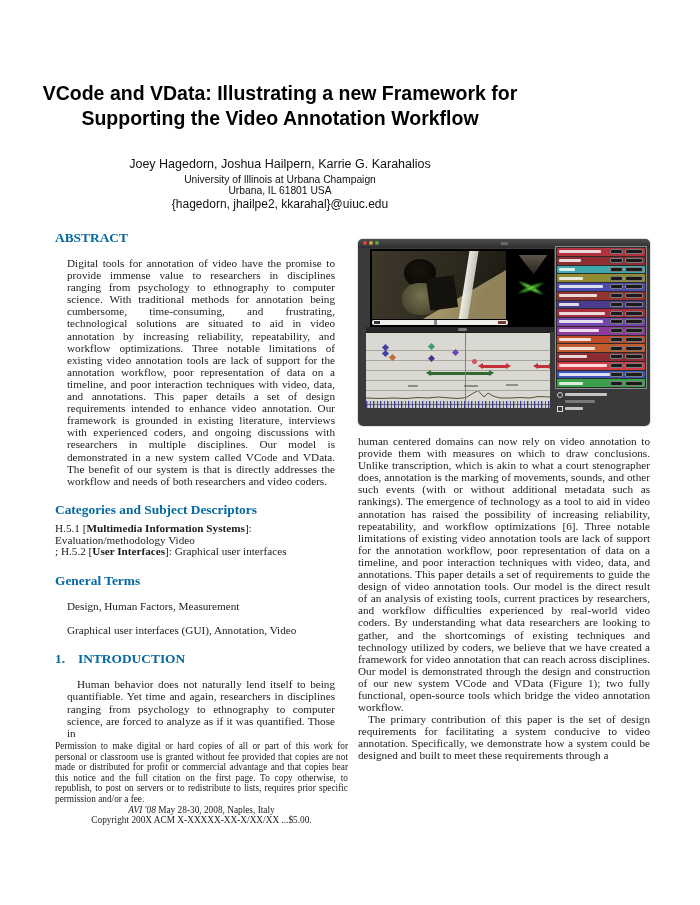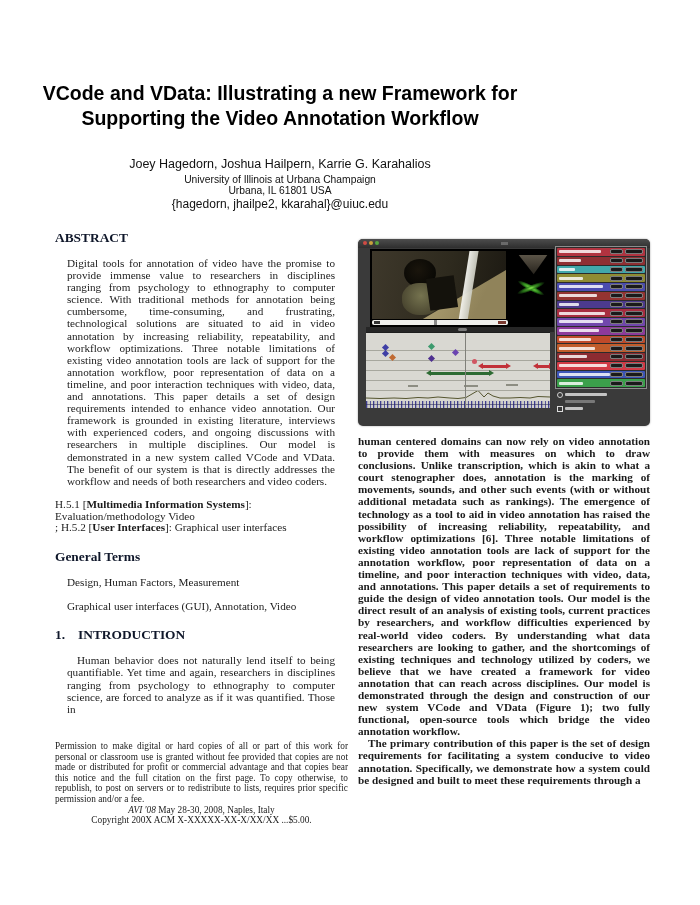--- a/index.html
+++ b/index.html
@@ -14,21 +14,21 @@
            margin-top:26px;color:#111;}
   .affil{font-family:"Liberation Sans","DejaVu Sans",sans-serif;font-size:10.3px;
          line-height:11.5px;margin-top:2.5px;color:#111;}
   .affil div{margin:0;}
   .email{font-family:"Liberation Sans","DejaVu Sans",sans-serif;font-size:12px;margin-top:0px;color:#111;}
 
   
   .col{position:absolute;width:292px;font-size:11.2px;line-height:12.1px;text-align:justify;}
   .col-left{left:55px;top:231px;}
   .col-right{left:358px;top:239px;}
-  h2{font-size:13.4px;line-height:14px;margin:16px 0 6px 0;font-weight:bold;color:#0f172a;}
+  h2{font-size:13.4px;line-height:14px;margin:16px 0 6px 0;font-weight:bold;color:#0369a1;}
   h2.first{margin-top:0;}
   .col p{margin:12px;}
   .cats{line-height:11.8px;}
   .sec-num{display:inline-block;margin-right:13px;}
   .indent{text-indent:10px;}
 
   
   .footnote{position:absolute;left:55px;top:741px;width:293px;font-size:9.3px;
             line-height:10.6px;text-align:justify;}
   .footnote p{margin:0;}
@@ -100,21 +100,21 @@
 
   .options{position:absolute;left:199px;top:152px;width:90px;font-size:0;}
   .opt{display:flex;align-items:center;height:7px;}
   .radio{width:4px;height:4px;border:1px solid #cfcfcf;border-radius:50%;margin-right:2px;}
   .chk{width:4px;height:4px;border:1px solid #dcdcdc;margin-right:2px;}
   .oblur{height:2.5px;background:rgba(230,230,230,.8);border-radius:1px;}
   .opt.dim .oblur{opacity:.45;margin-left:8px;}
 
   figcaption{margin-top:7px;font-weight:bold;font-size:11.3px;line-height:13.4px;
              text-align:justify;color:#000;}
-  .col-right p{margin:0;font-weight:bold;}
+  .col-right p{margin:0;}
   .col-right .body1{margin-top:9px;}
 </style>
 </head>
 <body>
 
 <div class="page">
 
   <div class="titleblock">
     <div class="title">VCode and VData: Illustrating a new Framework for</div>
     <div class="title">Supporting the Video Annotation Workflow</div>
@@ -123,20 +123,21 @@
       <div>University of Illinois at Urbana Champaign</div>
       <div>Urbana, IL 61801 USA</div>
     </div>
     <div class="email">{hagedorn, jhailpe2, kkarahal}@uiuc.edu</div>
   </div>
 
   <div class="col col-left">
     <h2 class="first">ABSTRACT</h2>
     <p>Digital tools for annotation of video have the promise to provide immense value to researchers in disciplines ranging from psychology to ethnography to computer science. With traditional methods for annotation being cumbersome, time-consuming, and frustrating, technological solutions are situated to aid in video annotation by increasing reliability, repeatability, and workflow optimizations. Three notable limitations of existing video annotation tools are lack of support for the annotation workflow, poor representation of data on a timeline, and poor interaction techniques with video, data, and annotations. This paper details a set of design requirements intended to enhance video annotation. Our framework is grounded in existing literature, interviews with experienced coders, and ongoing discussions with researchers in multiple disciplines. Our model is demonstrated in a new system called VCode and VData. The benefit of our system is that is directly addresses the workflow and needs of both researchers and video coders.</p>
 
+    <h2>Categories and Subject Descriptors</h2>
     <div class="cats">
       <span>H.5.1 [</span><b>Multimedia Information Systems</b><span>]:</span><br>
       <span>Evaluation/methodology Video</span><br>
       <span>; H.5.2 [</span><b>User Interfaces</b><span>]: Graphical user interfaces</span>
     </div>
 
     <h2>General Terms</h2>
     <p>Design, Human Factors, Measurement</p>
 
     <p>Graphical user interfaces (GUI), Annotation, Video</p>

